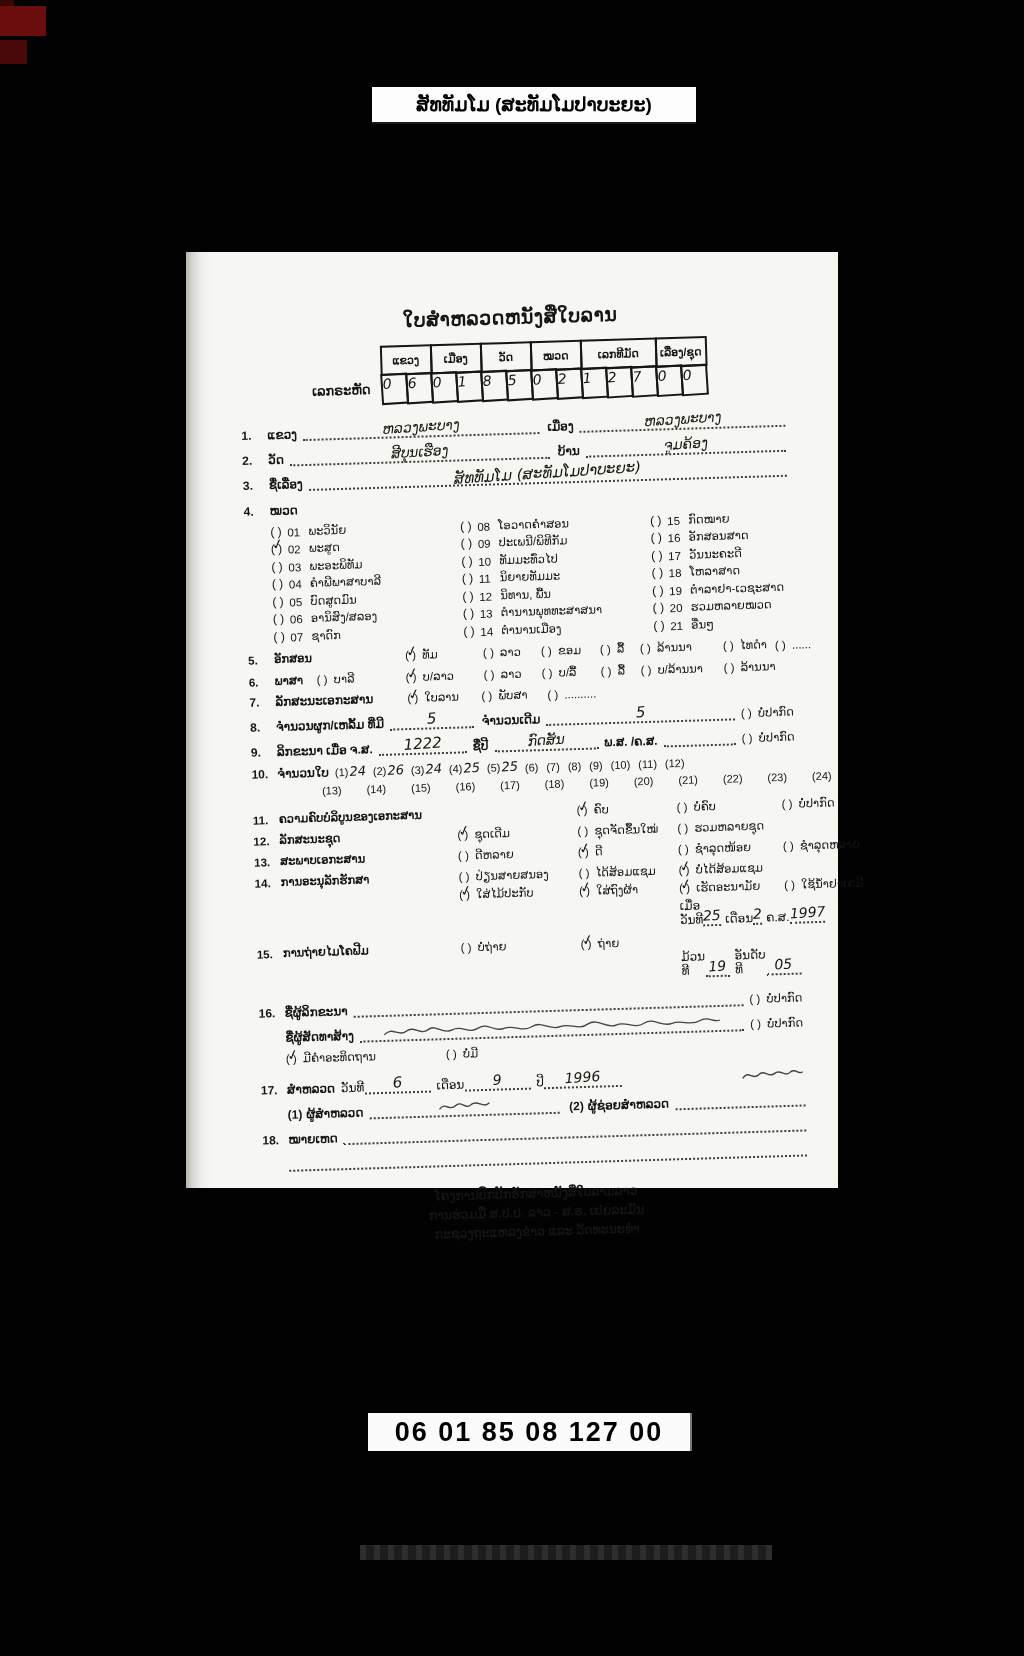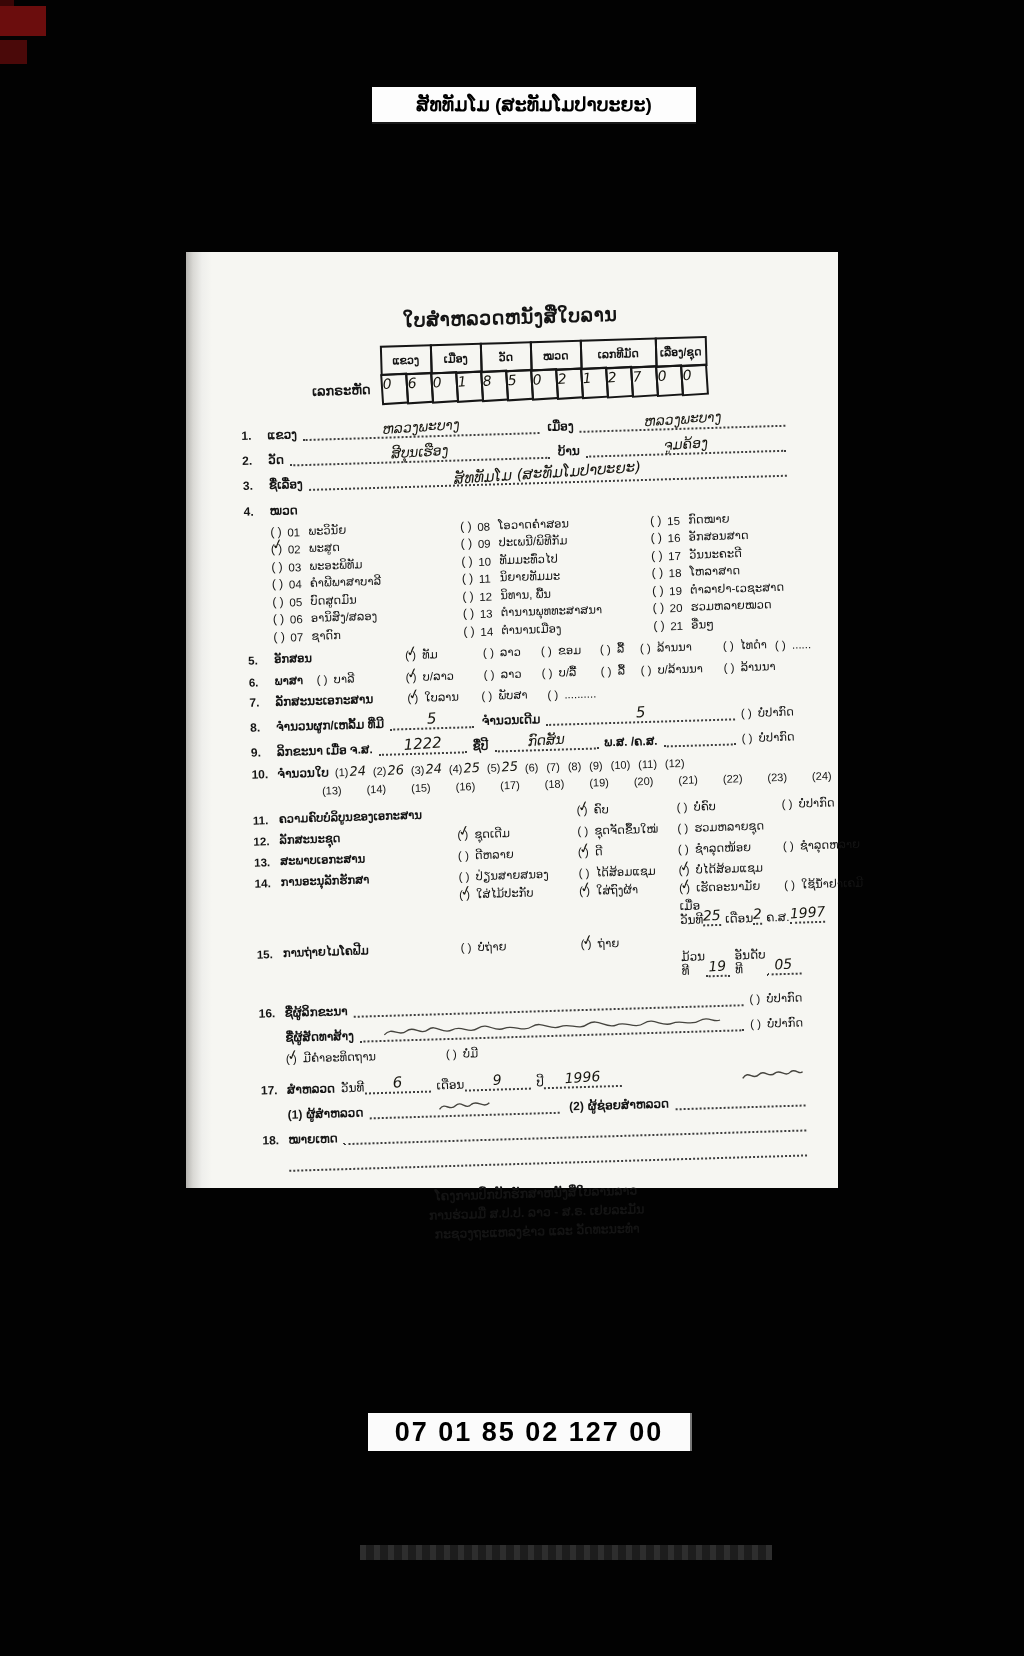--- a/index.html
+++ b/index.html
@@ -543,18 +543,18 @@
       <div class="footer">
         <div>ໂຄງການປົກປັກຮັກສາຫນັງສືໃບລານລາວ</div>
         <div>ການຮ່ວມມື ສ.ປ.ປ. ລາວ - ສ.ຣ. ເຢຍລະມັນ</div>
         <div>ກະຊວງຖະແຫລງຂ່າວ ແລະ ວັດທະນະທຳ</div>
       </div>
 
     </div>
   </div>
 
   <div class="abs codebar">
-    <span>07 01 85 02 127 00</span>
+    <span>06 01 85 08 127 00</span>
   </div>
 
   <div class="abs filmstrip"></div>
 
 </div>
 
 </body></html>

